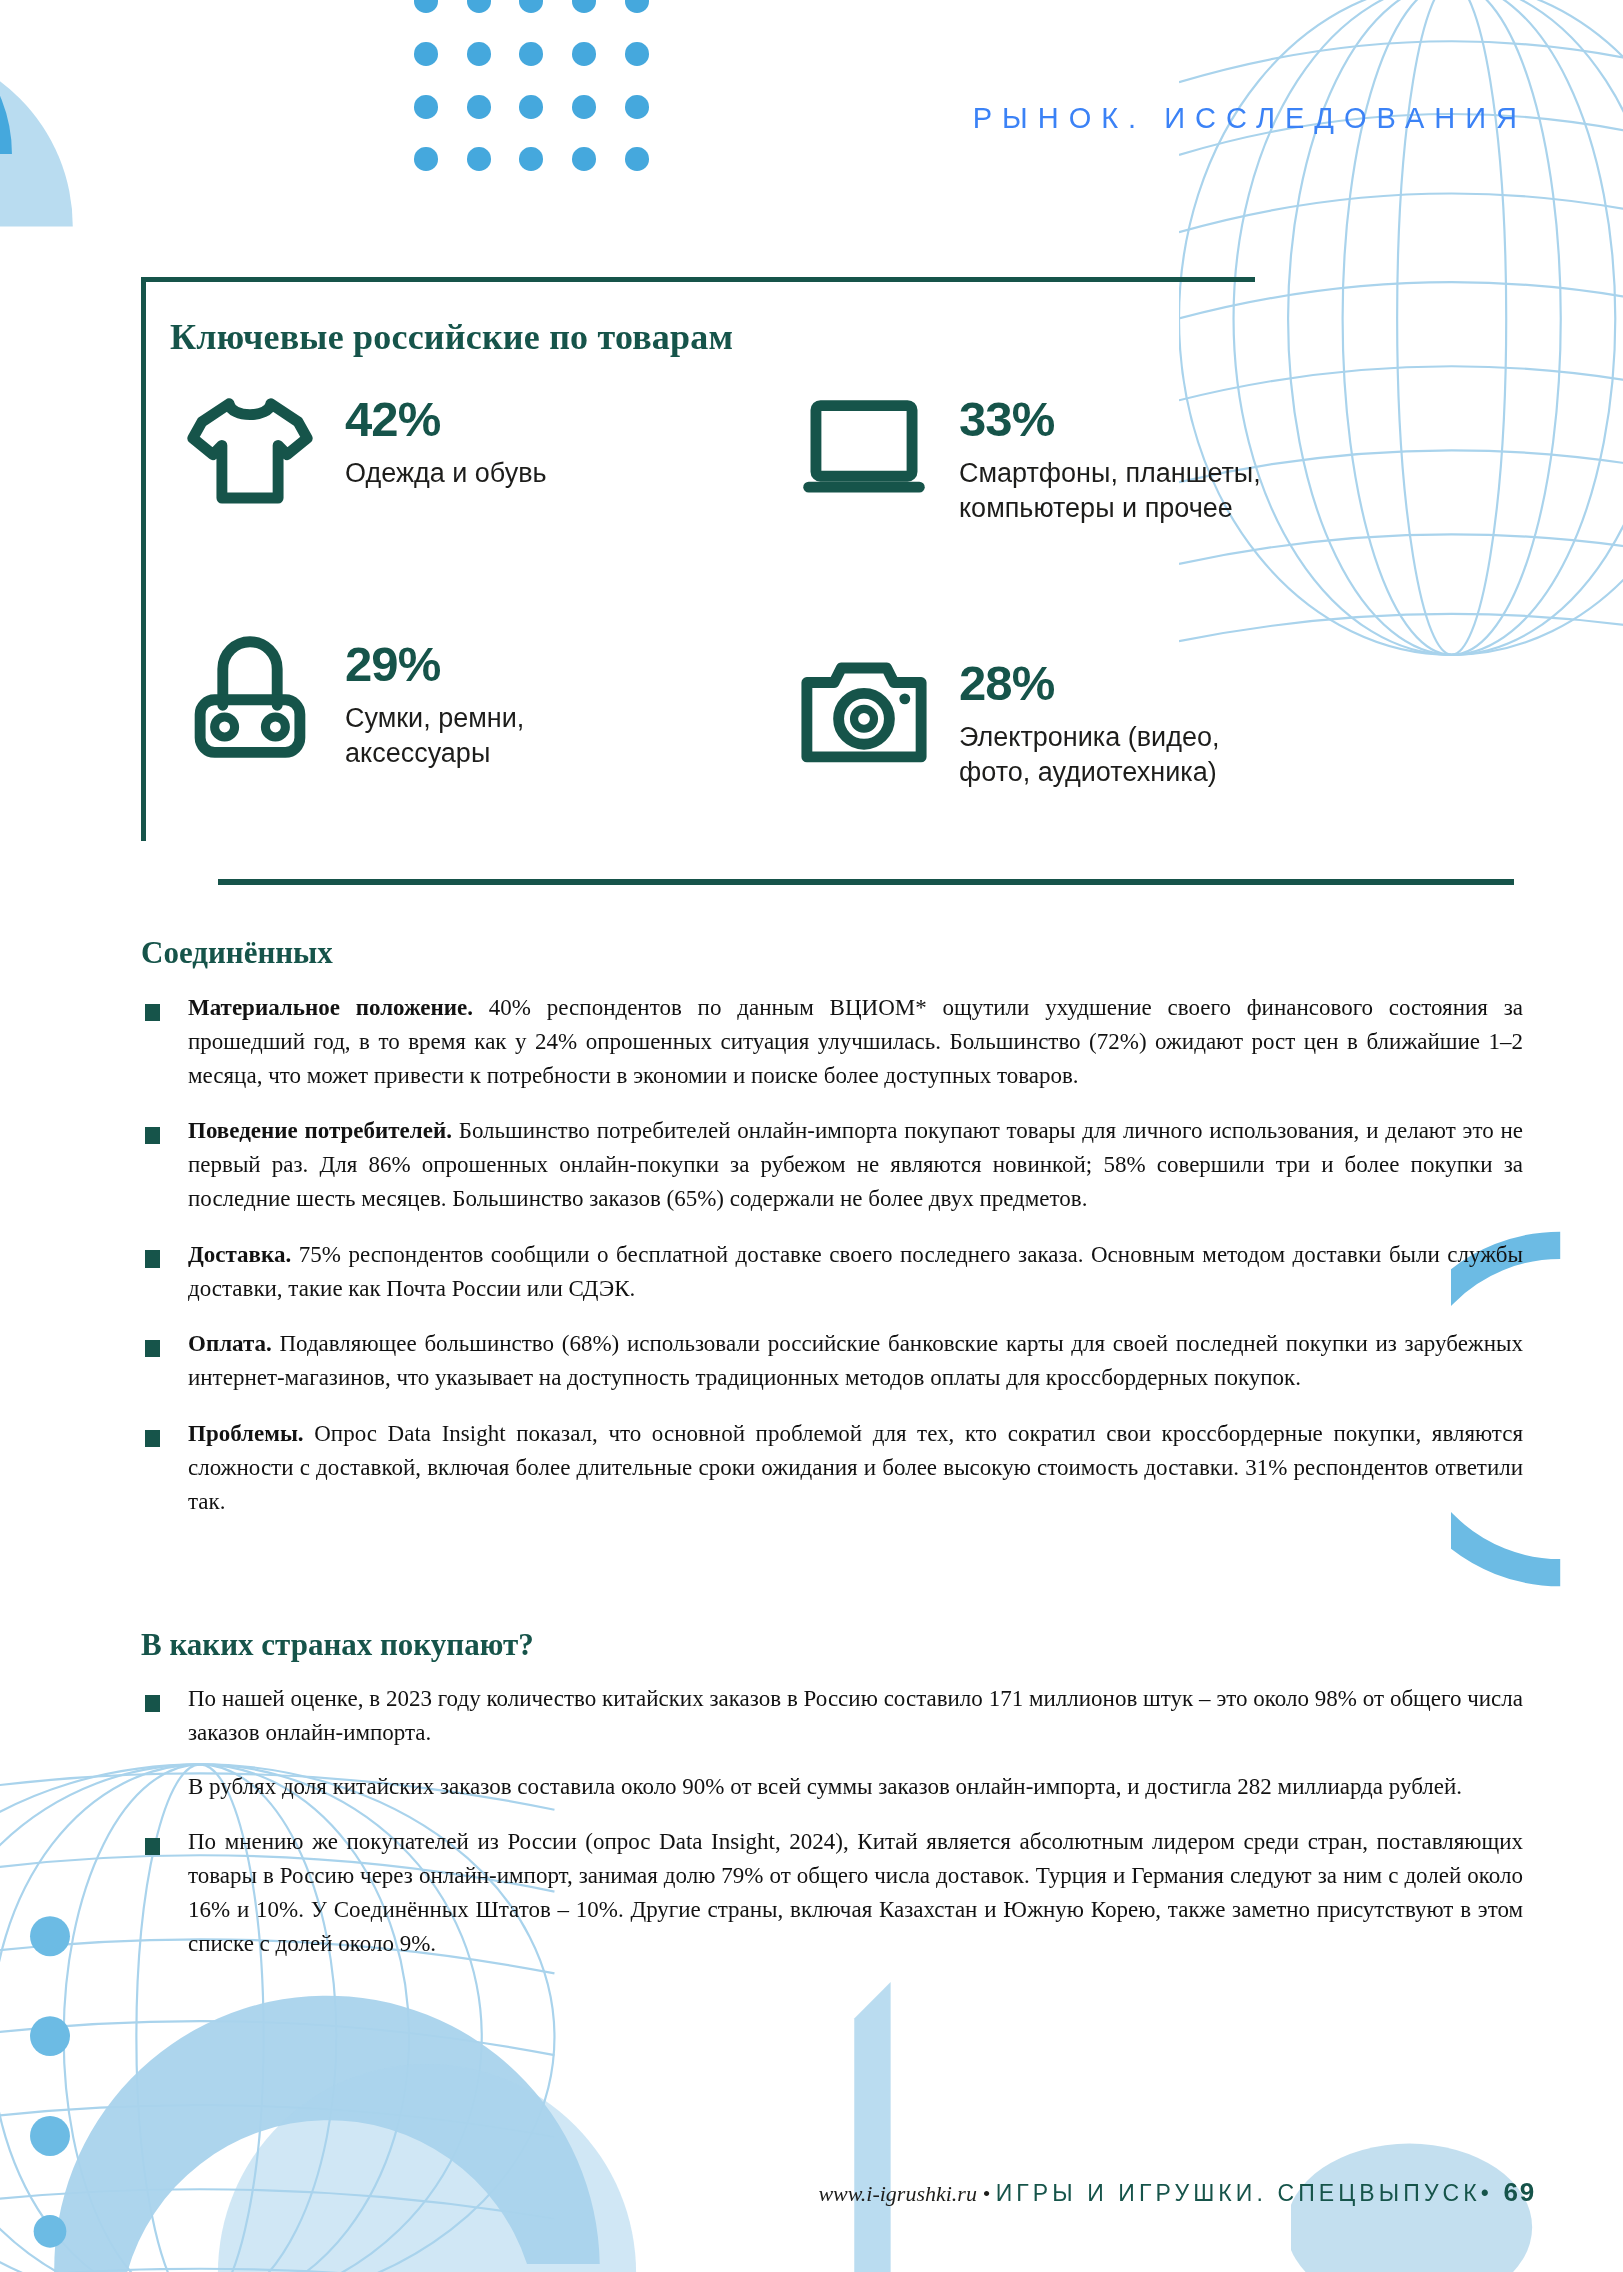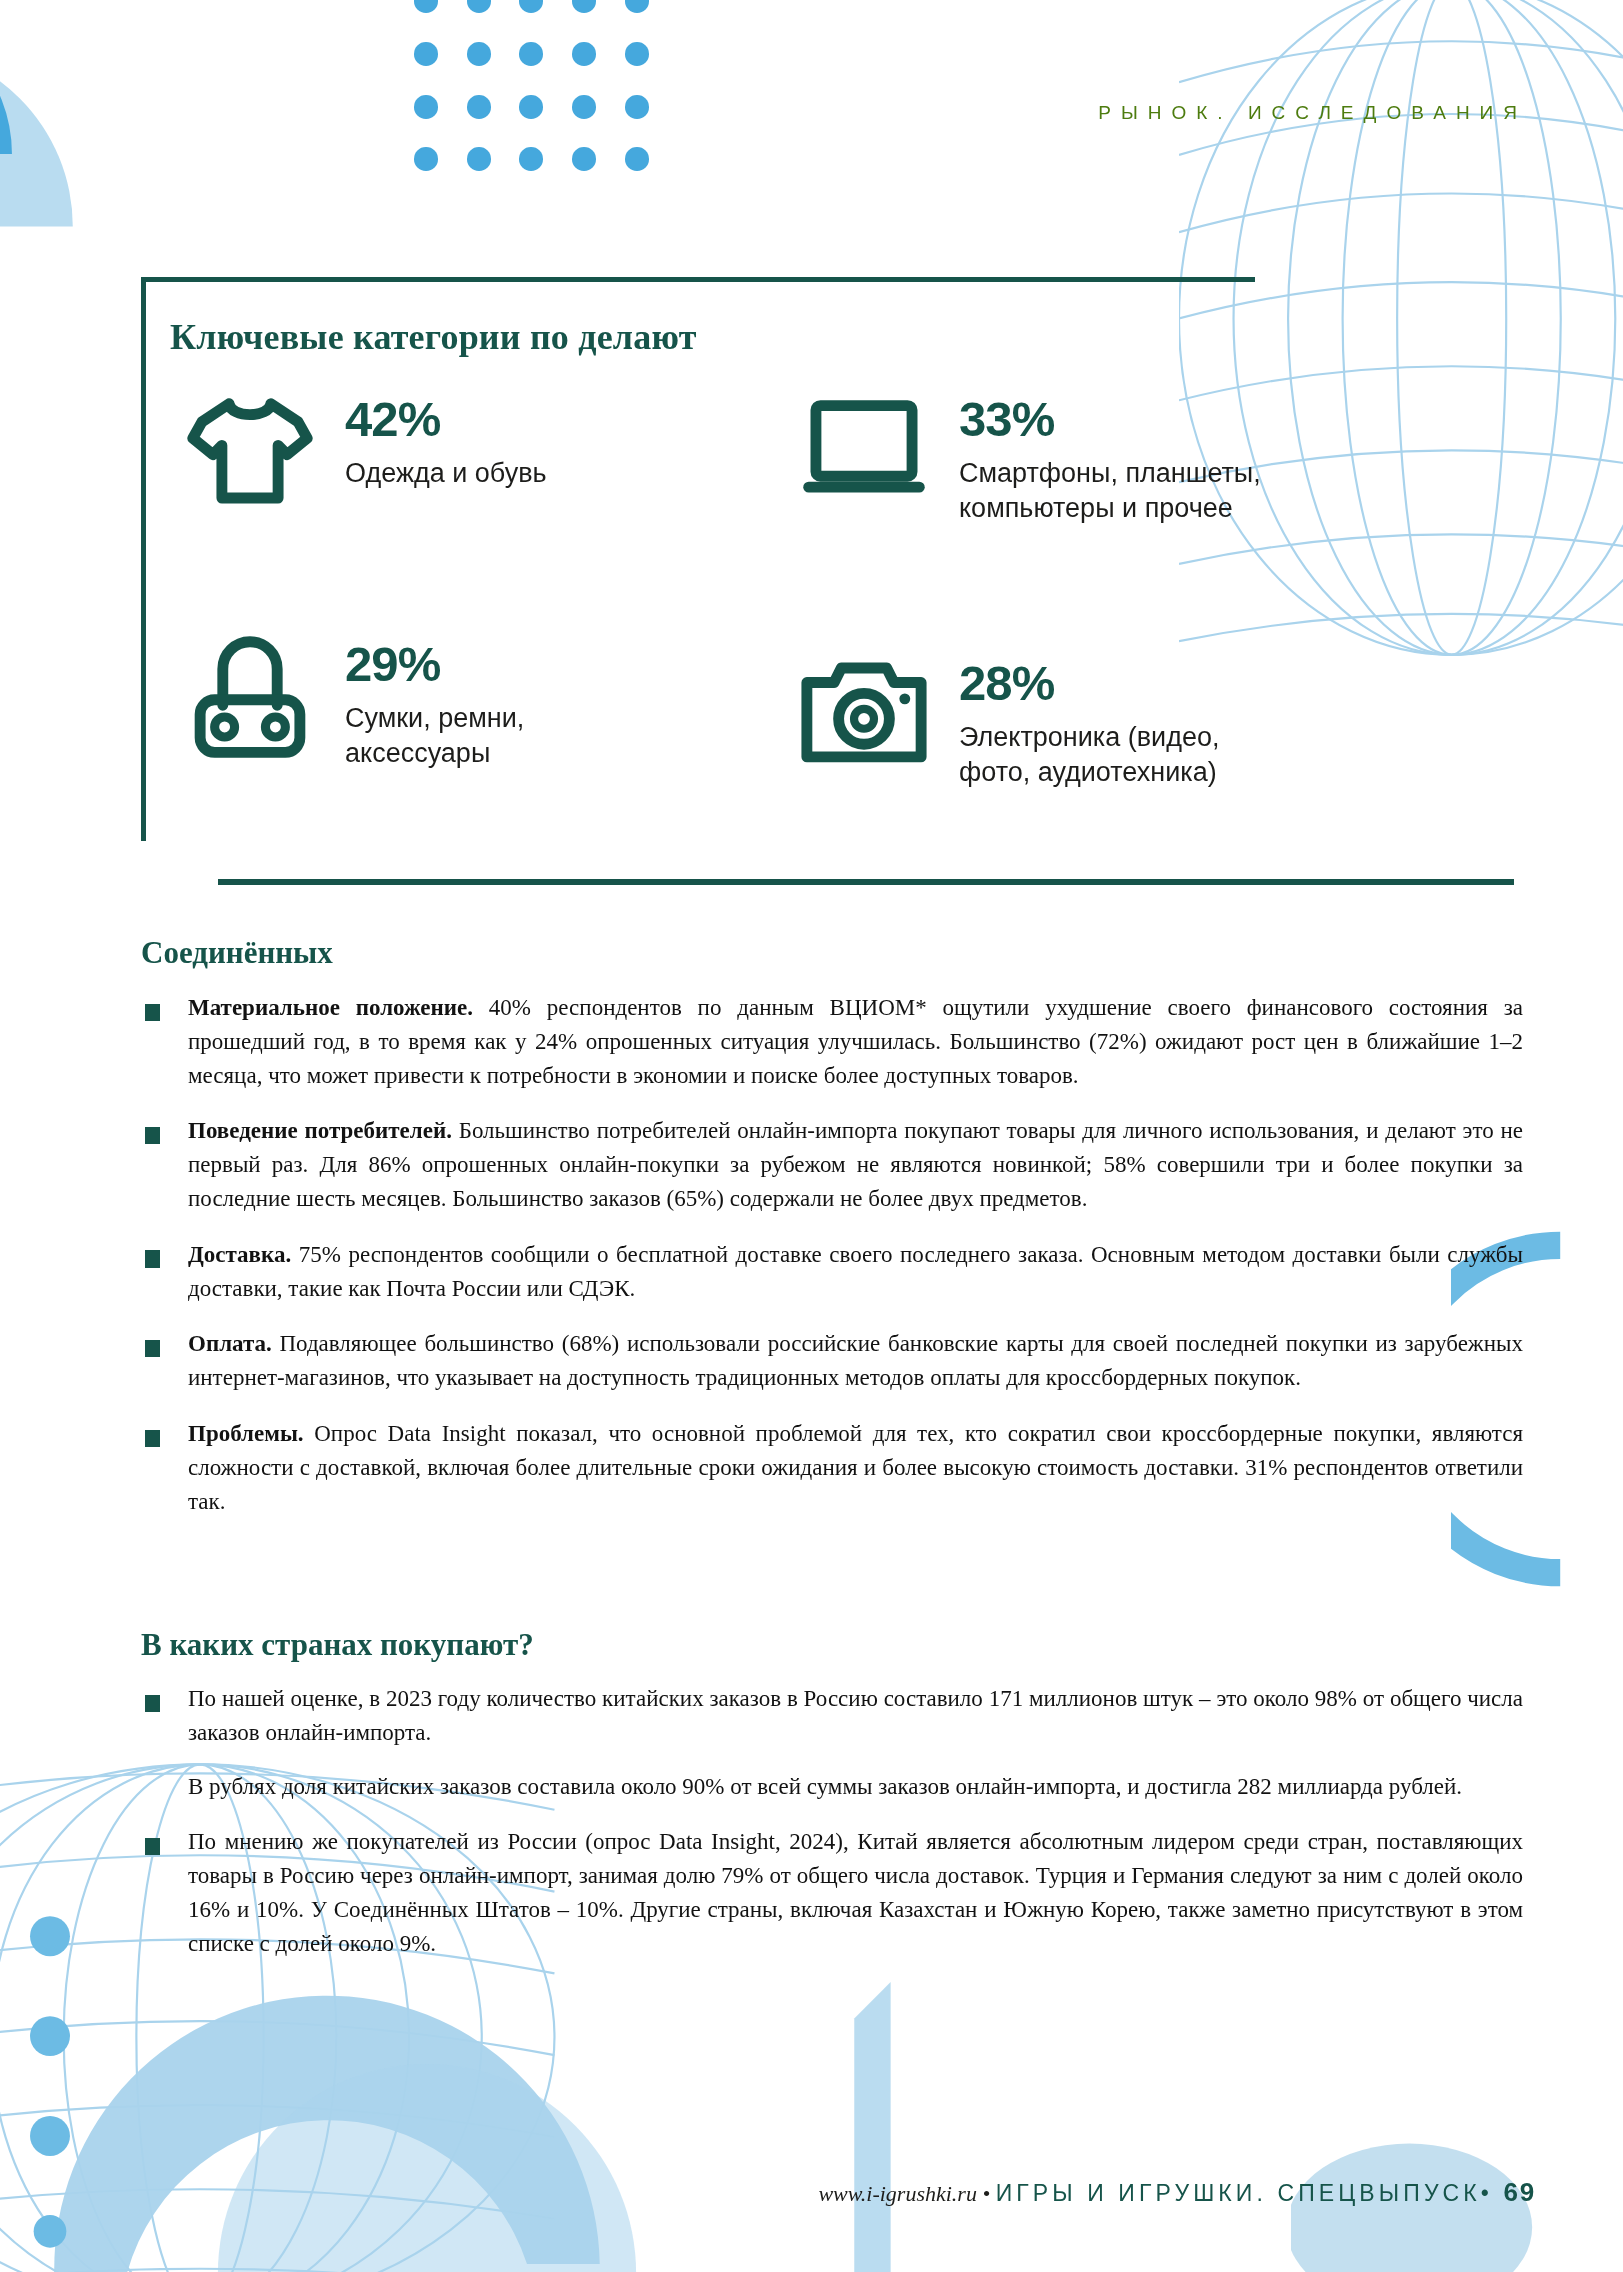--- a/index.html
+++ b/index.html
@@ -18,21 +18,21 @@
   .dotgrid{position:absolute;left:414px;top:0px;z-index:2;}
   .dotgrid .dot{position:absolute;width:23.6px;height:23.6px;border-radius:50%;background:#45a8dd;}
 
   
   .content{position:absolute;inset:0;z-index:5;}
 
   .kicker{
     position:absolute;left:0;top:102px;width:1527px;
     text-align:right;
     font-family:"Liberation Sans", sans-serif;
-    font-size:19px;letter-spacing:10px;color:#4d7c0f;font-weight:400;
+    font-size:29px;letter-spacing:10px;color:#3b82f6;font-weight:400;
   }
 
   
   .catbox{position:absolute;left:141px;top:277px;width:1373px;height:614px;}
   .catbox .bd-top{position:absolute;left:0;top:0;width:1114px;height:4.5px;background:#16544a;}
   .catbox .bd-left{position:absolute;left:0;top:0;width:4.5px;height:564px;background:#16544a;}
   .catbox .bd-bottom{position:absolute;left:77px;top:602px;width:1296px;height:5.5px;background:#16544a;}
 
   .cat-title{
     position:absolute;left:29px;top:39px;
@@ -197,21 +197,21 @@
 
   <div class="content">
 
     <div class="kicker">РЫНОК. ИССЛЕДОВАНИЯ</div>
 
     <div class="catbox">
       <div class="bd-top"></div>
       <div class="bd-left"></div>
       <div class="bd-bottom"></div>
 
-      <div class="cat-title">Ключевые категории по делают</div>
+      <div class="cat-title">Ключевые российские по товарам</div>
 
       <div class="cat-grid">
 
         <div class="cat-cell c0">
           <div class="ic">
             <svg width="136" height="118" viewBox="0 0 150 130">
               <path d="M52 14 L22 34 L12 52 L34 70 L44 60 L44 118 L106 118 L106 60 L116 70 L138 52 L128 34 L98 14
                        C96 30 54 30 52 14 Z" fill="none" stroke="#16544a" stroke-width="12" stroke-linejoin="round" stroke-linecap="round"></path>
             </svg>
           </div>

